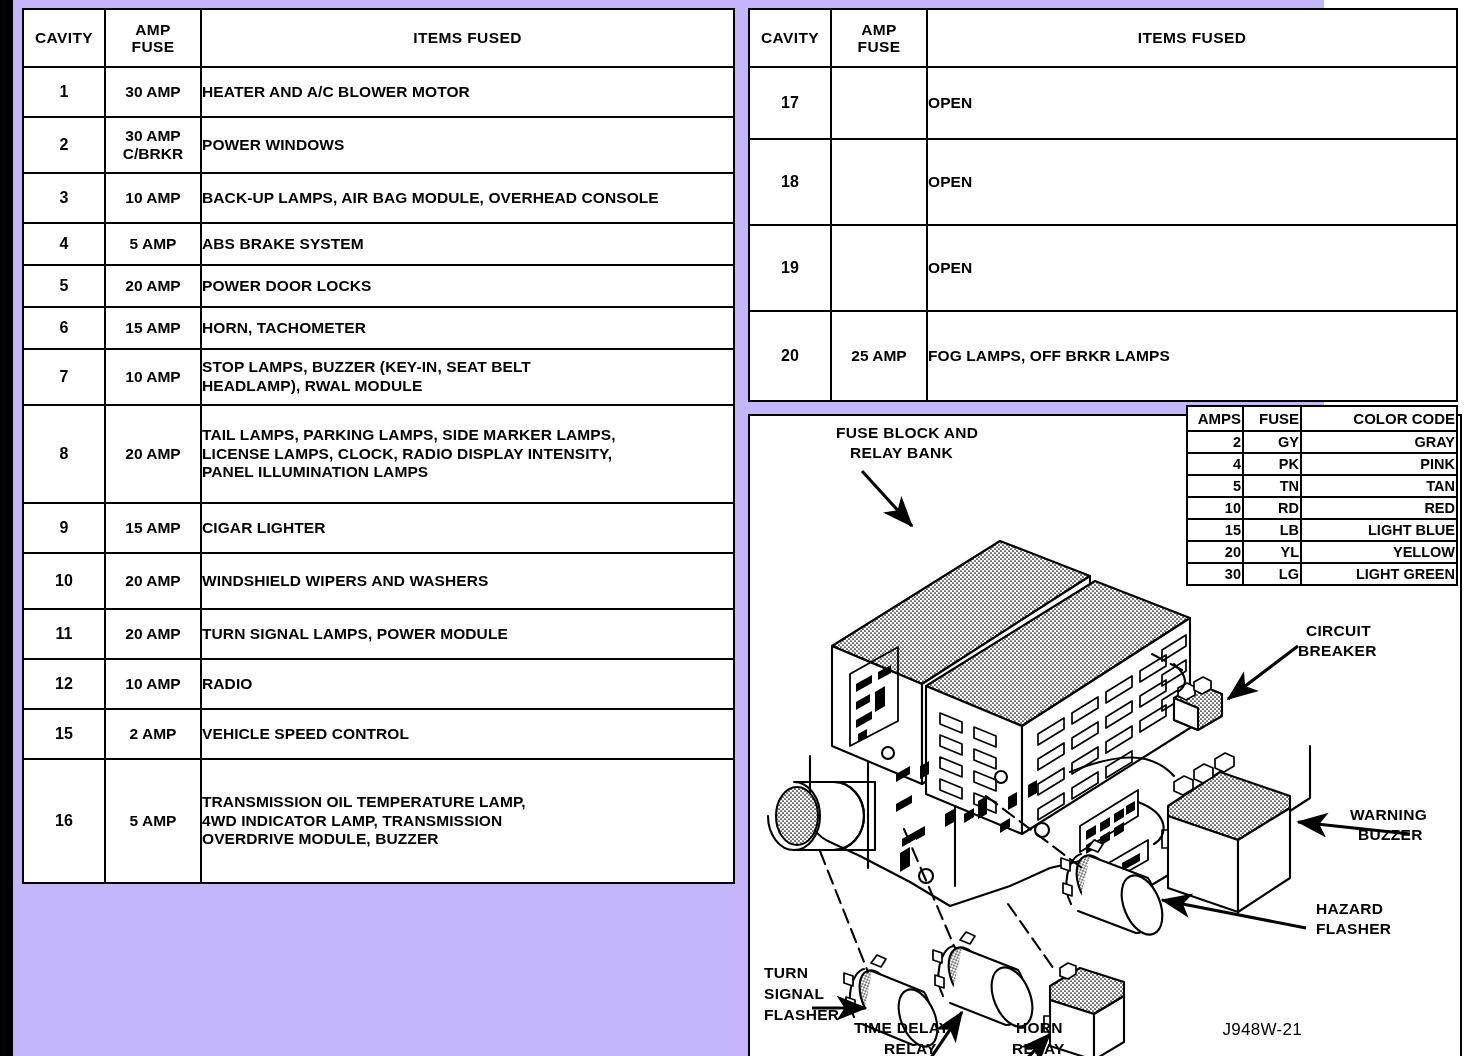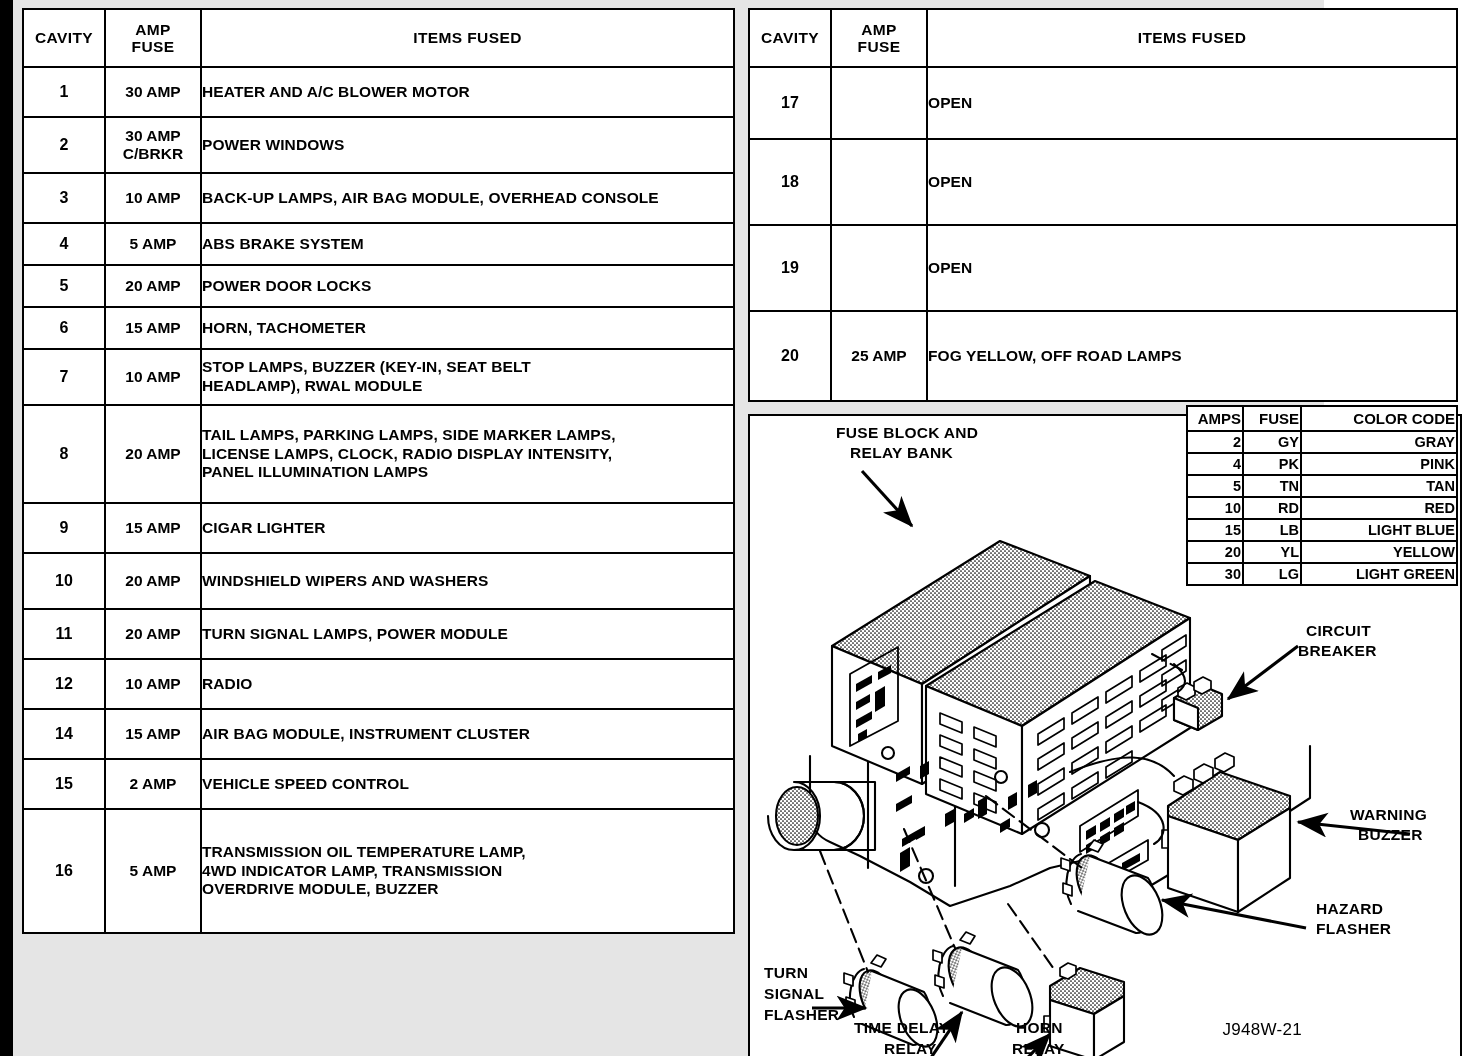--- a/index.html
+++ b/index.html
@@ -1,18 +1,18 @@
 <!DOCTYPE html>
 <html><head>
 <meta charset="utf-8">
 <style>
   html,body{margin:0;padding:0;background:#fff;}
   body{width:1472px;height:1056px;overflow:hidden;
        font-family:"Liberation Sans","DejaVu Sans",sans-serif;color:#000;}
-  #page{position:relative;width:1324px;height:1056px;background:#e5e5e5;}
+  #page{position:relative;width:1324px;height:1056px;background:#c4b5fd;}
 
   
   .margin-bar{position:absolute;left:0;top:0;width:13px;height:1056px;background:#000;}
 
   
   .fuse-table{position:absolute;border-collapse:collapse;table-layout:fixed;background:#fff;}
   .fuse-table td,.fuse-table th{border:2px solid #000;padding:0;vertical-align:middle;}
   .hdr{text-align:center;font-weight:bold;font-size:15.5px;letter-spacing:.4px;line-height:1.12;}
   .cav{text-align:center;font-weight:bold;font-size:16px;}
   .amp{text-align:center;font-weight:bold;font-size:15.5px;line-height:1.15;}
@@ -125,25 +125,20 @@
           <td class="cav">11</td>
           <td class="amp" style="white-space: pre-line;">20 AMP</td>
           <td class="items">TURN  SIGNAL LAMPS, POWER MODULE</td>
         </tr>
         <tr style="height: 50px; padding-left: 12px;">
           <td class="cav">12</td>
           <td class="amp" style="white-space: pre-line;">10 AMP</td>
           <td class="items">RADIO</td>
         </tr>
         <tr style="height: 50px;">
-          <td class="cav">14</td>
-          <td class="amp" style="white-space: pre-line;">15 AMP</td>
-          <td class="items">AIR BAG MODULE, INSTRUMENT CLUSTER</td>
-        </tr>
-        <tr style="height: 50px;">
           <td class="cav">15</td>
           <td class="amp" style="white-space: pre-line;">2 AMP</td>
           <td class="items">VEHICLE SPEED CONTROL</td>
         </tr>
         <tr style="height: 124px;">
           <td class="cav">16</td>
           <td class="amp" style="white-space: pre-line;">5 AMP</td>
           <td class="items">TRANSMISSION OIL TEMPERATURE LAMP,
 4WD INDICATOR LAMP, TRANSMISSION
 OVERDRIVE MODULE, BUZZER</td>
@@ -177,21 +172,21 @@
           <td class="items">OPEN</td>
         </tr>
         <tr style="height: 86px; margin-left: 24px;">
           <td class="cav">19</td>
           <td class="amp" style="white-space: pre-line;"></td>
           <td class="items">OPEN</td>
         </tr>
         <tr style="height: 90px;">
           <td class="cav">20</td>
           <td class="amp" style="white-space: pre-line;">25 AMP</td>
-          <td class="items">FOG YELLOW, OFF ROAD LAMPS</td>
+          <td class="items">FOG LAMPS, OFF BRKR LAMPS</td>
         </tr>
       </tbody>
   </table>
 
   <div id="diagram">
     <svg width="706" height="642" viewBox="0 0 706 642" xmlns="http://www.w3.org/2000/svg">
       <defs>
         <pattern id="stipple" width="4" height="4" patternUnits="userSpaceOnUse">
           <rect width="4" height="4" fill="#fff"></rect>
           <circle cx="1" cy="1" r="0.85" fill="#000"></circle>

